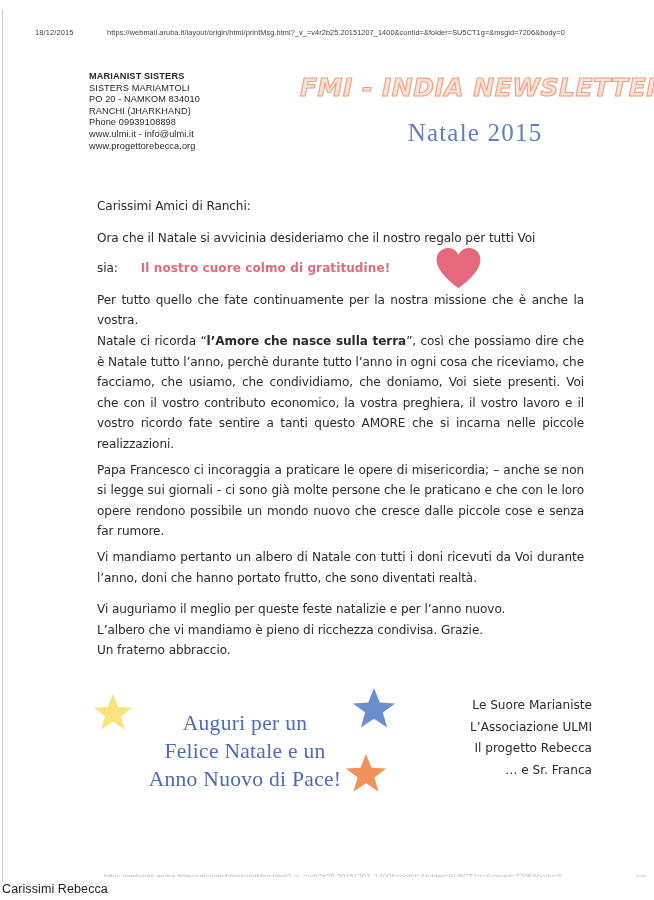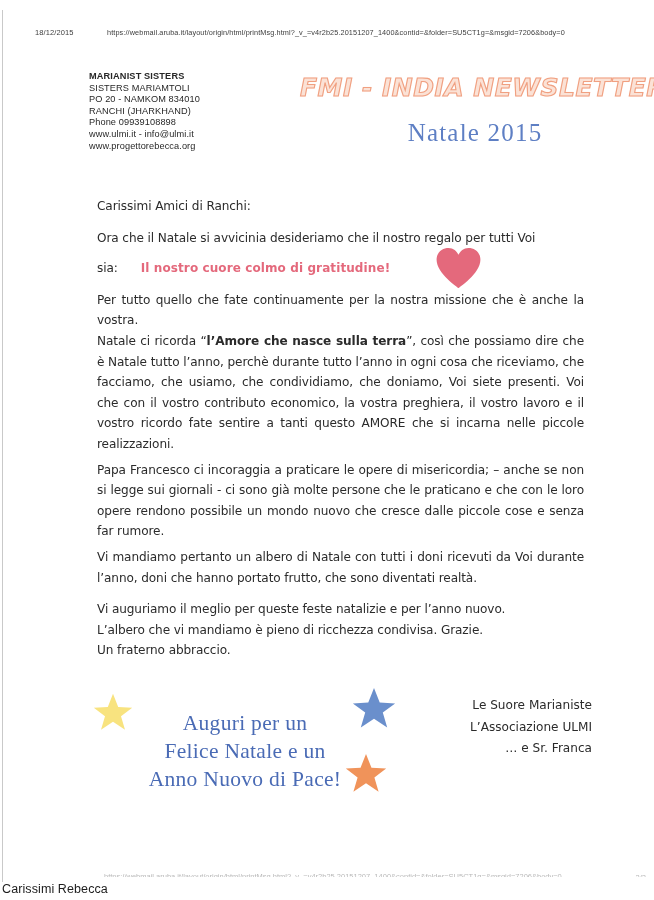--- a/index.html
+++ b/index.html
@@ -280,20 +280,21 @@
 
 <div class="wishes">
   <div>Auguri per un</div>
   <div>Felice Natale e un</div>
   <div>Anno Nuovo di Pace!</div>
 </div>
 
 <div class="signature">
   <div>Le Suore Marianiste</div>
   <div>L’Associazione ULMI</div>
+  <div>Il progetto Rebecca</div>
   <div>… e Sr. Franca</div>
 </div>
 
 <div class="footer-cut">
   <span class="footer-cut-inner">https://webmail.aruba.it/layout/origin/html/printMsg.html?_v_=v4r2b25.20151207_1400&amp;contid=&amp;folder=SU5CT1g=&amp;msgid=7206&amp;body=0</span>
 </div>
 <div class="footer-page-num">2/2</div>
 <div class="page-caption">Carissimi Rebecca</div>
 
 </body></html>

